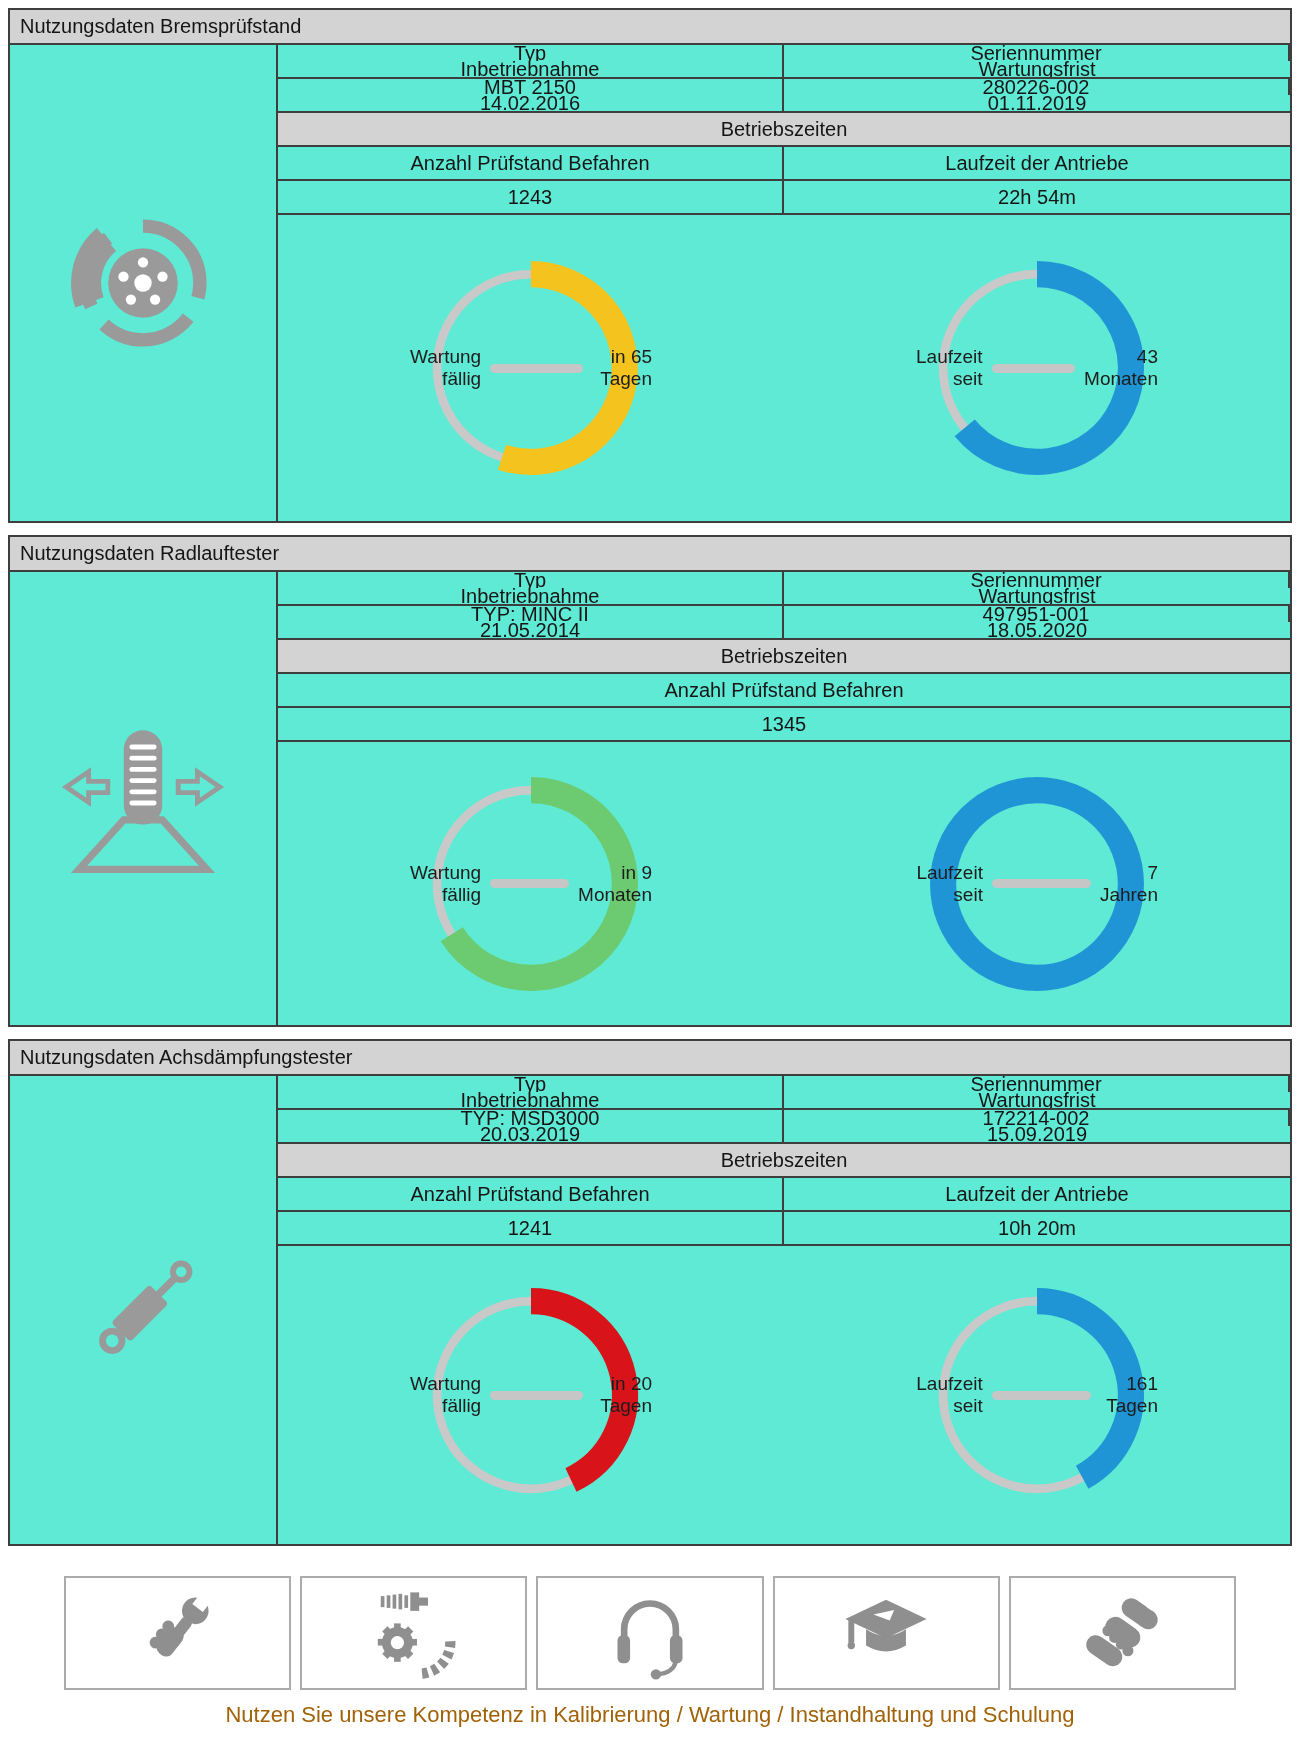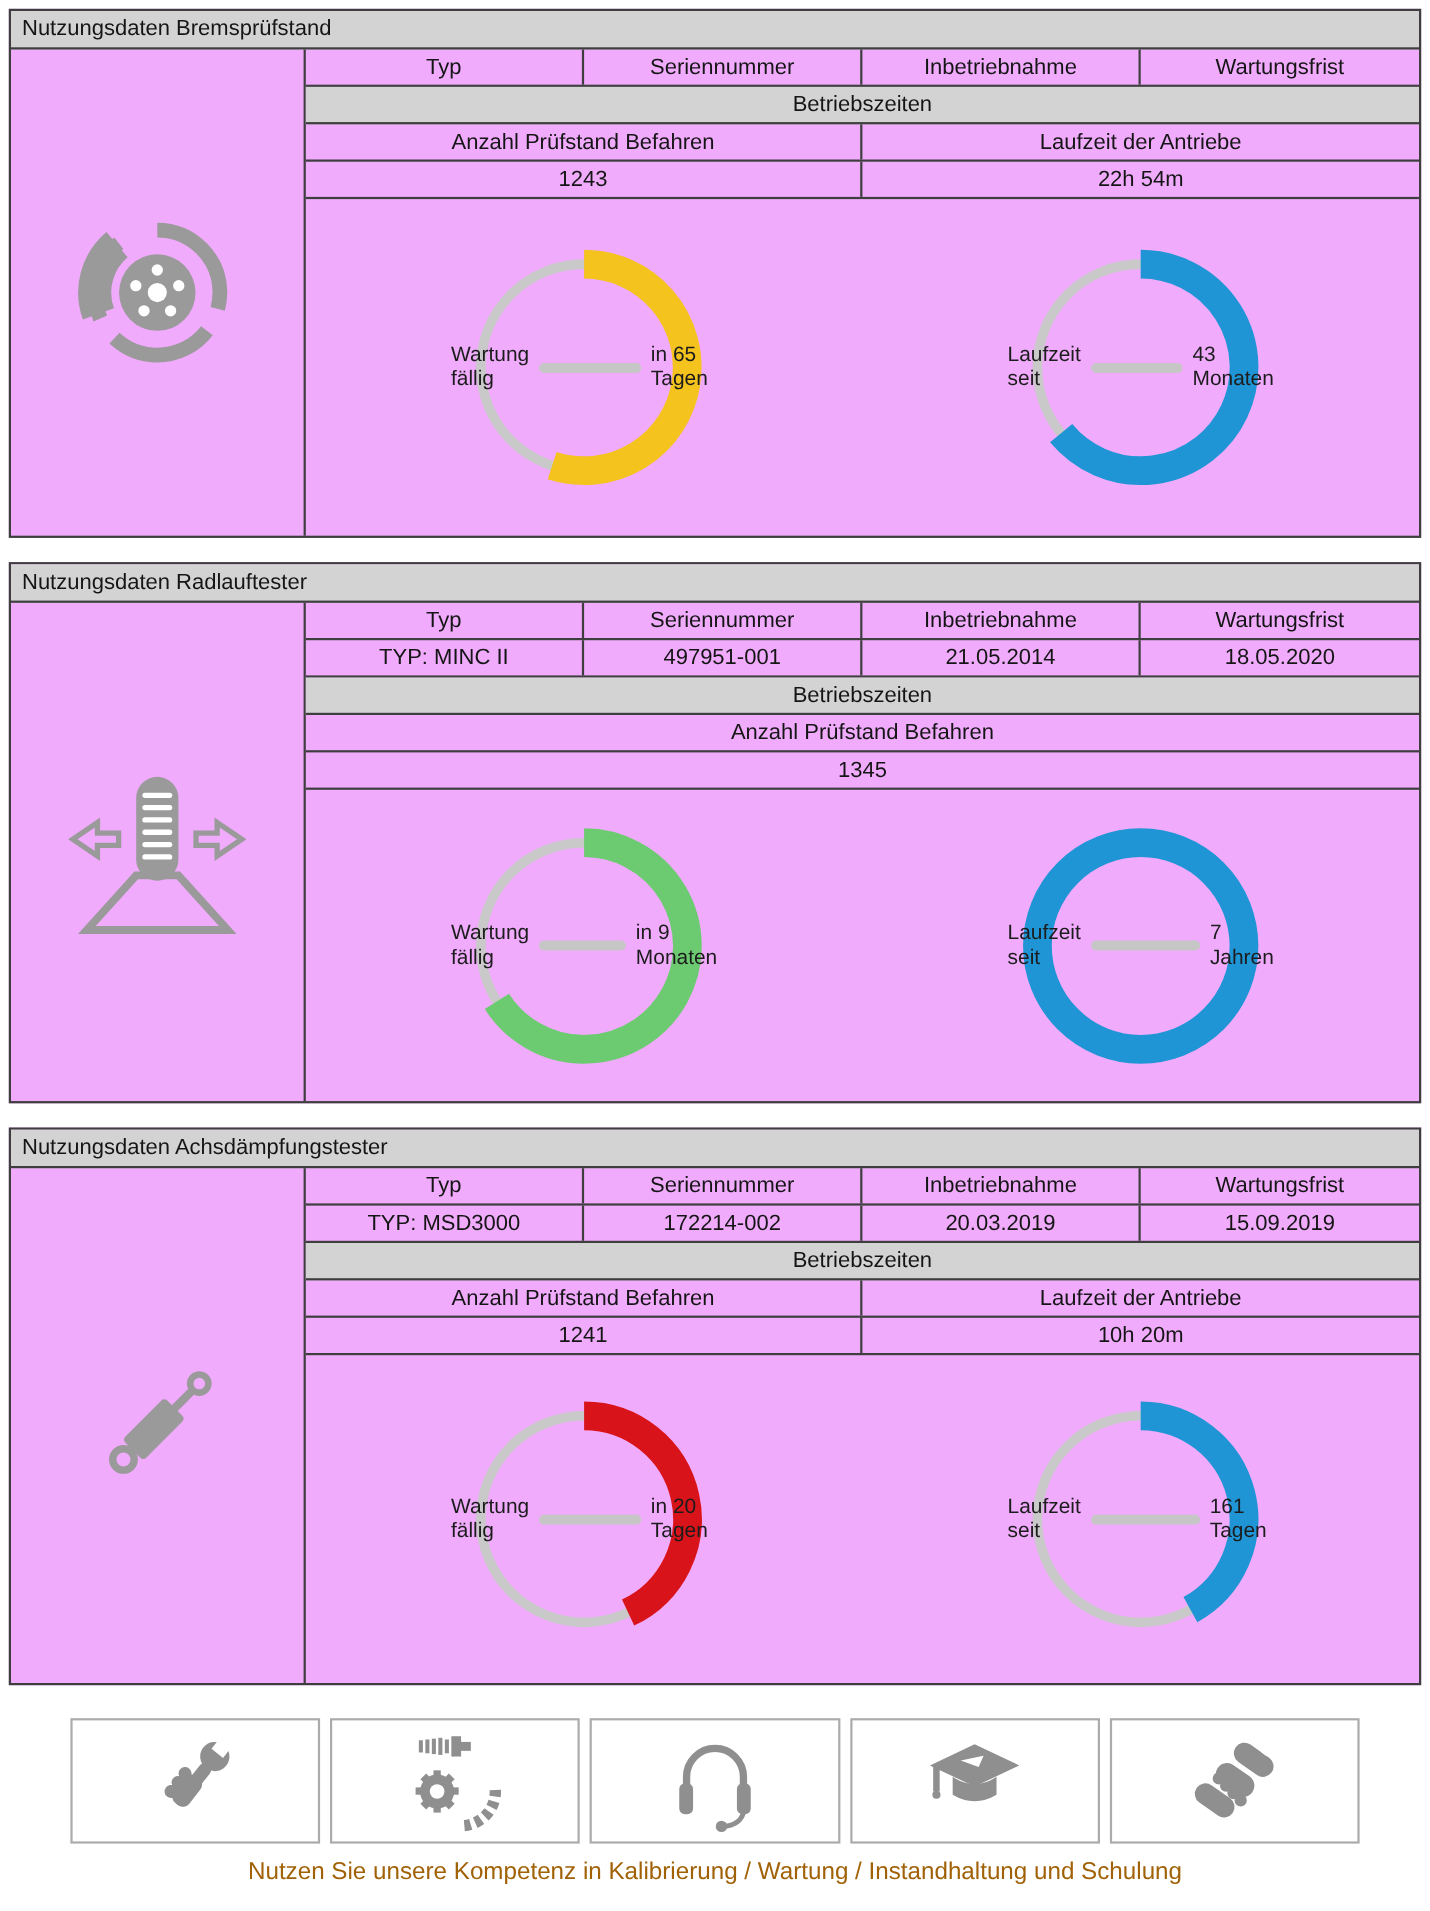--- a/index.html
+++ b/index.html
@@ -5,34 +5,34 @@
   html,body { margin:0; padding:0; background:#ffffff; }
   body {
     width:1300px; height:1737px;
     font-family:"Liberation Sans", sans-serif;
     color:#151515;
     -webkit-font-smoothing:antialiased;
   }
   .wrap { padding:8px 8px 0 8px; }
 
   
-  .panel { border:2px solid #3e3e3e; margin-bottom:22px; background:#f0abfc; }
+  .panel { border:2px solid #3e3e3e; margin-bottom:12px; background:#5eead4;text-align:right; }
   .panel-title {
     background:#d3d3d3; border-bottom:2px solid #3e3e3e;
     height:33px; display:flex; align-items:center;
     padding-left:10px; font-size:20px;
   }
   .panel-body { display:flex; }
   .device-cell {
     flex:0 0 266px; width:266px; border-right:2px solid #3e3e3e;
     display:flex; align-items:center; justify-content:center;
   }
   .table-area { flex:1; display:flex; flex-direction:column; min-width:0; }
   .row { display:grid; border-bottom:2px solid #3e3e3e; height:34px; box-sizing:border-box; }
-  .cols4 { grid-template-columns:1fr 1fr 1fr 1fr; }
+  .cols4 { grid-template-columns:1fr 1fr; }
   .cols2 { grid-template-columns:1fr 1fr; }
   .cols1 { grid-template-columns:1fr; }
   .cell {
     display:flex; align-items:center; justify-content:center;
     font-size:20px; border-right:2px solid #3e3e3e; overflow:hidden; white-space:nowrap;
   }
   .cell:last-child { border-right:none; }
   .gray { background:#d3d3d3; }
 
   
@@ -84,20 +84,26 @@
           <circle cx="84.7" cy="121" r="6.5" fill="#ffffff" stroke="none"></circle>
           <circle cx="75.3" cy="92" r="6.5" fill="#ffffff" stroke="none"></circle>
         </svg>
       </div>
       <div class="table-area">
         <div class="row cols4">
           <div class="cell">Typ</div>
           <div class="cell">Seriennummer</div>
           <div class="cell">Inbetriebnahme</div>
           <div class="cell">Wartungsfrist</div>
+        </div>
+        <div class="row cols4">
+          <div class="cell">MBT 2150</div>
+          <div class="cell">280226-002</div>
+          <div class="cell">14.02.2016</div>
+          <div class="cell">01.11.2019</div>
         </div>
         <div class="row cols1 gray">
           <div class="cell">Betriebszeiten</div>
         </div>
         <div class="row cols2">
           <div class="cell">Anzahl Prüfstand Befahren</div>
           <div class="cell">Laufzeit der Antriebe</div>
         </div>
         <div class="row cols2">
           <div class="cell">1243</div>

